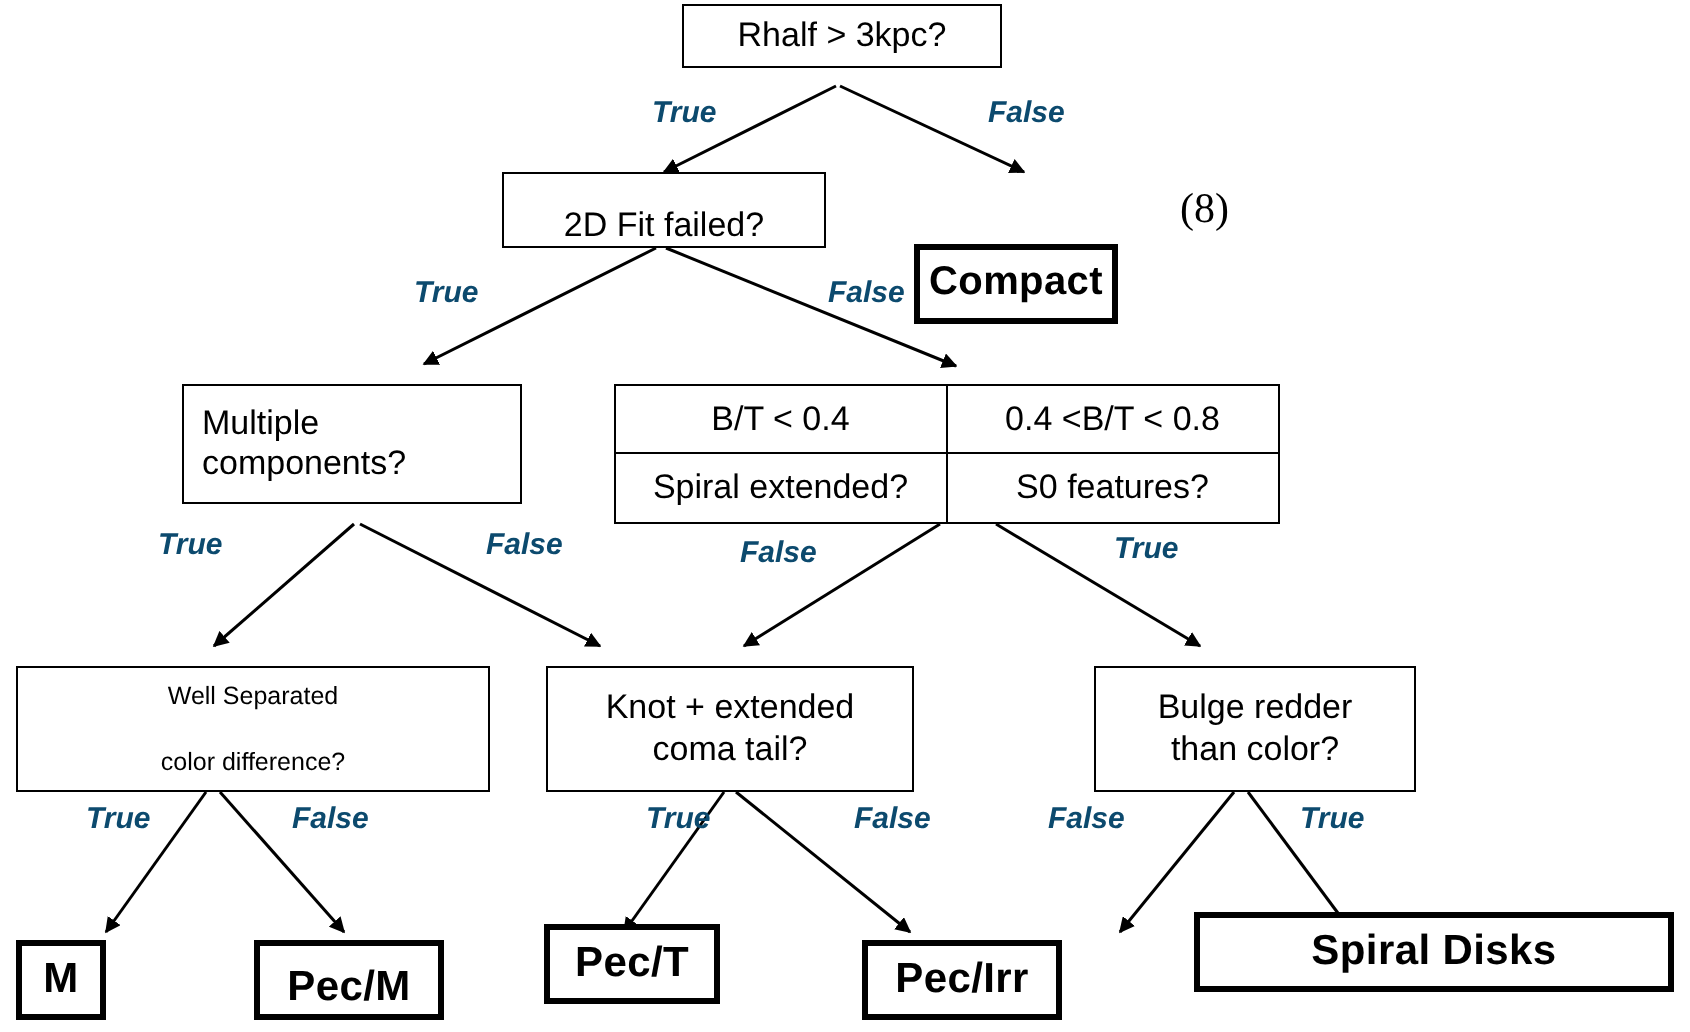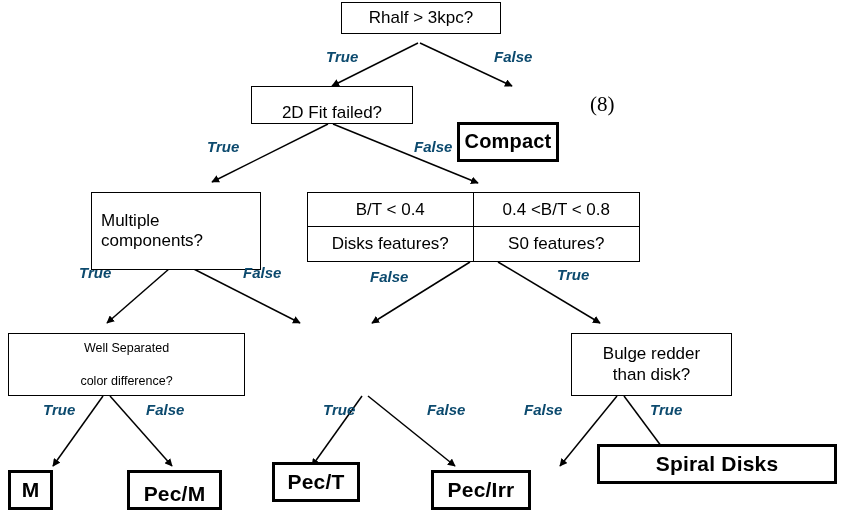--- a/index.html
+++ b/index.html
@@ -149,67 +149,73 @@
 
   <div class="node q" style="left:251px; top:86px; width:162px; height:38px;align-items:flex-end;">
     <span class="txt">2D Fit failed?</span>
   </div>
 
   <div class="node thick leaf" style="left:457px; top:86px; width:102px; height:40px; font-size:20px;margin-top:36px;">
     <span class="txt">Compact</span>
   </div>
   <div class="annot" style="left:590px; top:92px;">(8)</div>
 
-  <div class="node q left-align" style="left:91px; top:192px; width:170px; height:78px;">
+  <div class="node q left-align" style="left:91px; top:192px; width:170px; height:60px;">
     <span class="txt">
       <span>Multiple</span><br>
       <span>components?</span>
     </span>
   </div>
 
   <div class="tbl" style="left:307px; top:192px; width:333px; height:70px;">
     <div class="cell b-right b-bottom">B/T &lt; 0.4</div>
     <div class="cell b-bottom">0.4 &lt;B/T &lt; 0.8</div>
-    <div class="cell b-right">Disks features?</div>
+    <div class="cell b-right">Spiral extended?</div>
     <div class="cell">S0 features?</div>
   </div>
 
   <div class="node q-small" style="left:8px; top:333px; width:237px; height:63px;">
     <span class="txt">
       <span>Well Separated</span><br>
       <br>
       <span>color difference?</span>
     </span>
   </div>
 
-
-  <div class="node q" style="left:547px; top:333px; width:161px; height:63px;margin-left:24px;">
+  <div class="node q" style="left:273px; top:333px; width:184px; height:63px;">
+    <span class="txt">
+      <span>Knot + extended</span><br>
+      <span>coma tail?</span>
+    </span>
+  </div>
+
+  <div class="node q" style="left:547px; top:333px; width:161px; height:63px;">
     <span class="txt">
       <span>Bulge redder</span><br>
-      <span>than disk?</span>
+      <span>than color?</span>
     </span>
   </div>
 
   <div class="node thick leaf" style="left:8px; top:470px; width:45px; height:40px;">
     <span class="txt">M</span>
   </div>
 
   <div class="node thick leaf" style="left:127px; top:470px; width:95px; height:40px;align-items:flex-end;">
     <span class="txt">Pec/M</span>
   </div>
 
   <div class="node thick leaf" style="left:272px; top:462px; width:88px; height:40px;">
     <span class="txt">Pec/T</span>
   </div>
 
   <div class="node thick leaf" style="left:431px; top:470px; width:100px; height:40px;">
     <span class="txt">Pec/Irr</span>
   </div>
 
-  <div class="node thick leaf" style="left:597px; top:444px; width:240px; height:40px;">
+  <div class="node thick leaf" style="left:597px; top:456px; width:240px; height:40px;">
     <span class="txt">Spiral Disks</span>
   </div>
 
   <div class="edge-label" style="left:326px; top:48px;">True</div>
   <div class="edge-label" style="left:494px; top:48px;">False</div>
 
   <div class="edge-label" style="left:207px; top:138px;">True</div>
   <div class="edge-label" style="left:414px; top:138px;">False</div>
 
   <div class="edge-label" style="left:79px; top:264px;">True</div>

